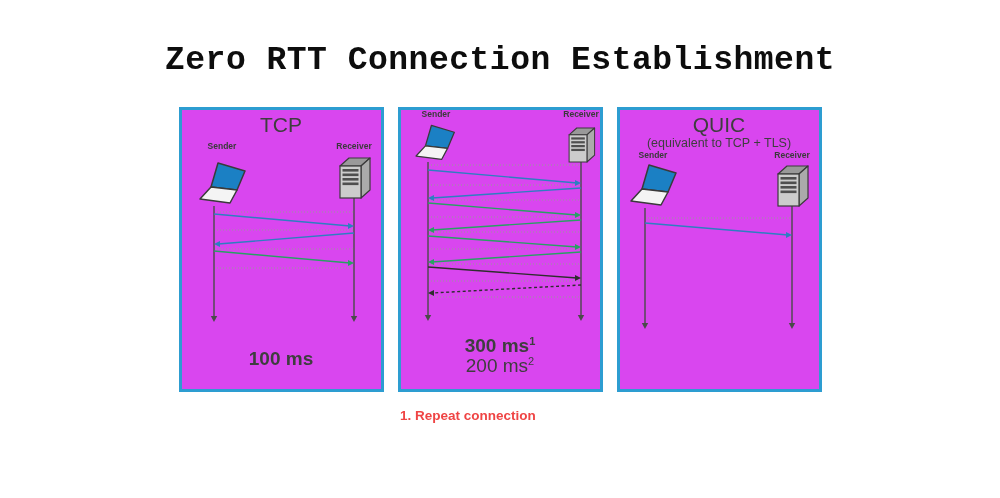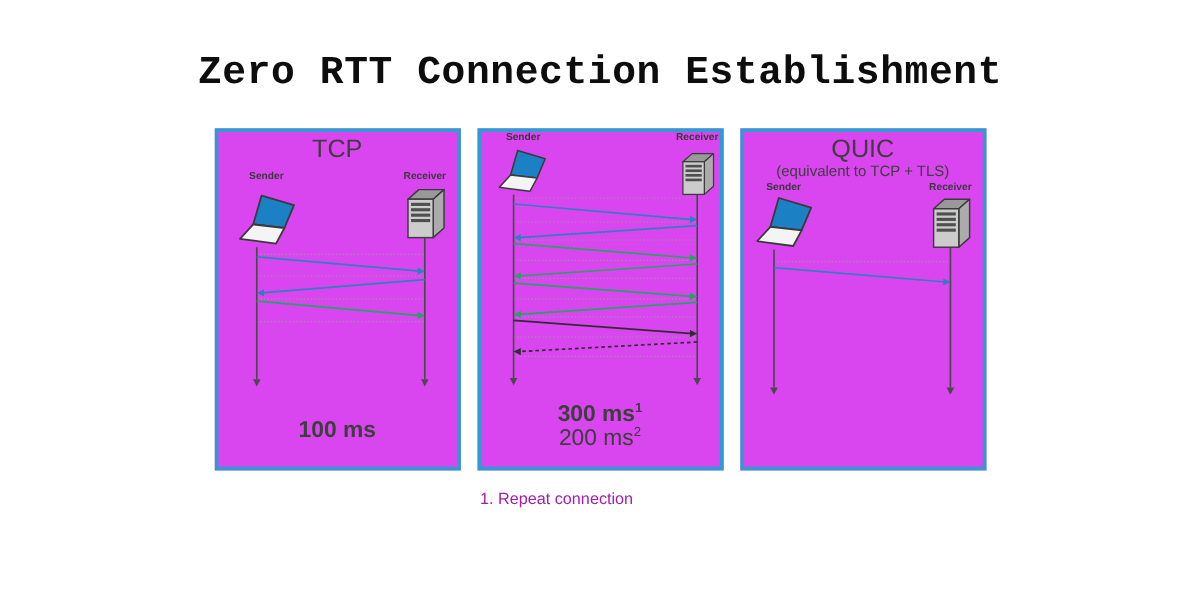--- a/index.html
+++ b/index.html
@@ -40,21 +40,21 @@
   .times{
     flex:1;display:flex;flex-direction:column;justify-content:center;
     text-align:center;color:#3e3e3e;
   }
   .time-line{font-size:19px;line-height:20px;}
   .time-line.bold{font-weight:700;}
   .time-line sup{font-size:11px;line-height:0;}
   .footnotes{width:644px;margin:15px auto 0 auto;}
   .footnote{
     margin-left:222px;
-    font-size:13.5px;line-height:18px;color:#a21caf;
+    font-size:13.5px;line-height:18px;color:#ef4444;font-weight:bold;
   }
 </style>
 </head>
 <body>
 
 <div class="page">
   <h1 class="main-title">Zero RTT Connection Establishment</h1>
 
   <div class="panels">
       <section class="panel">

